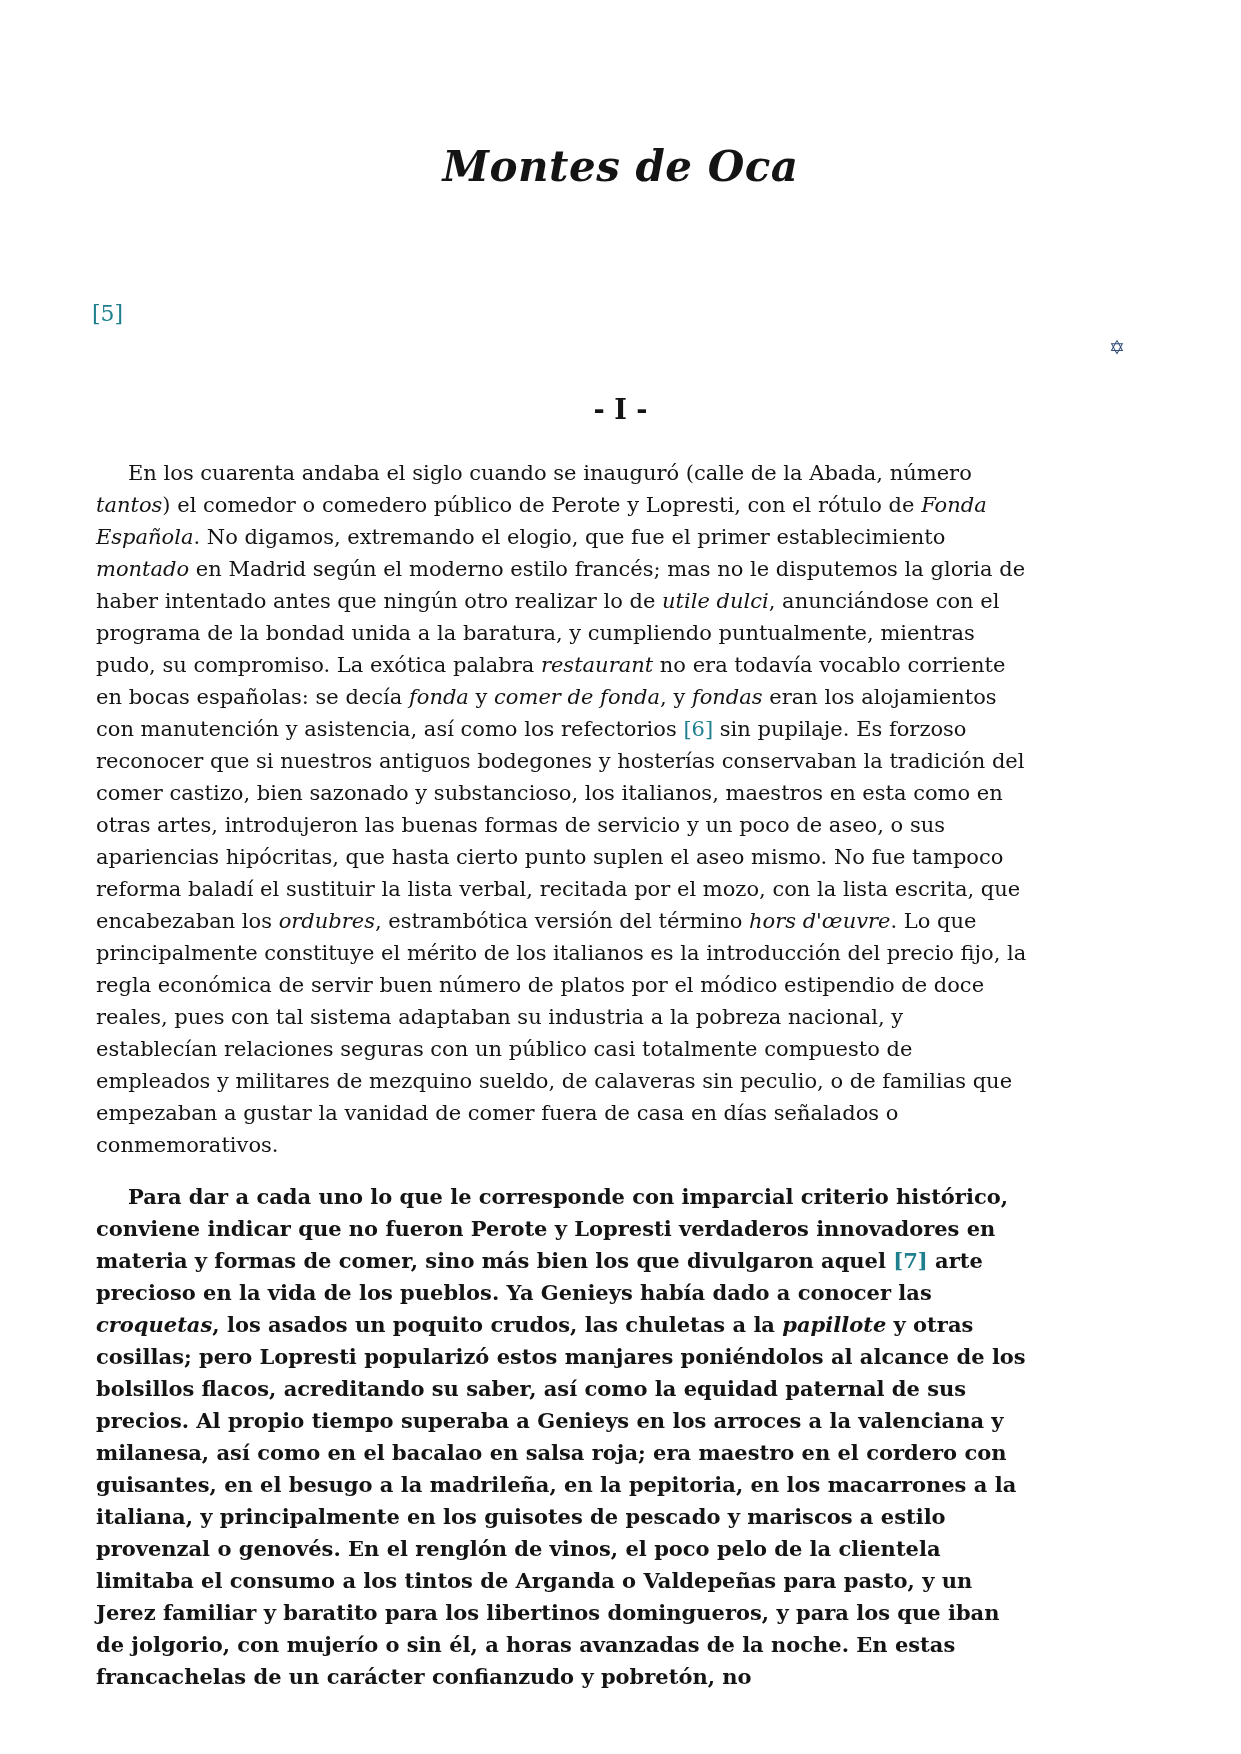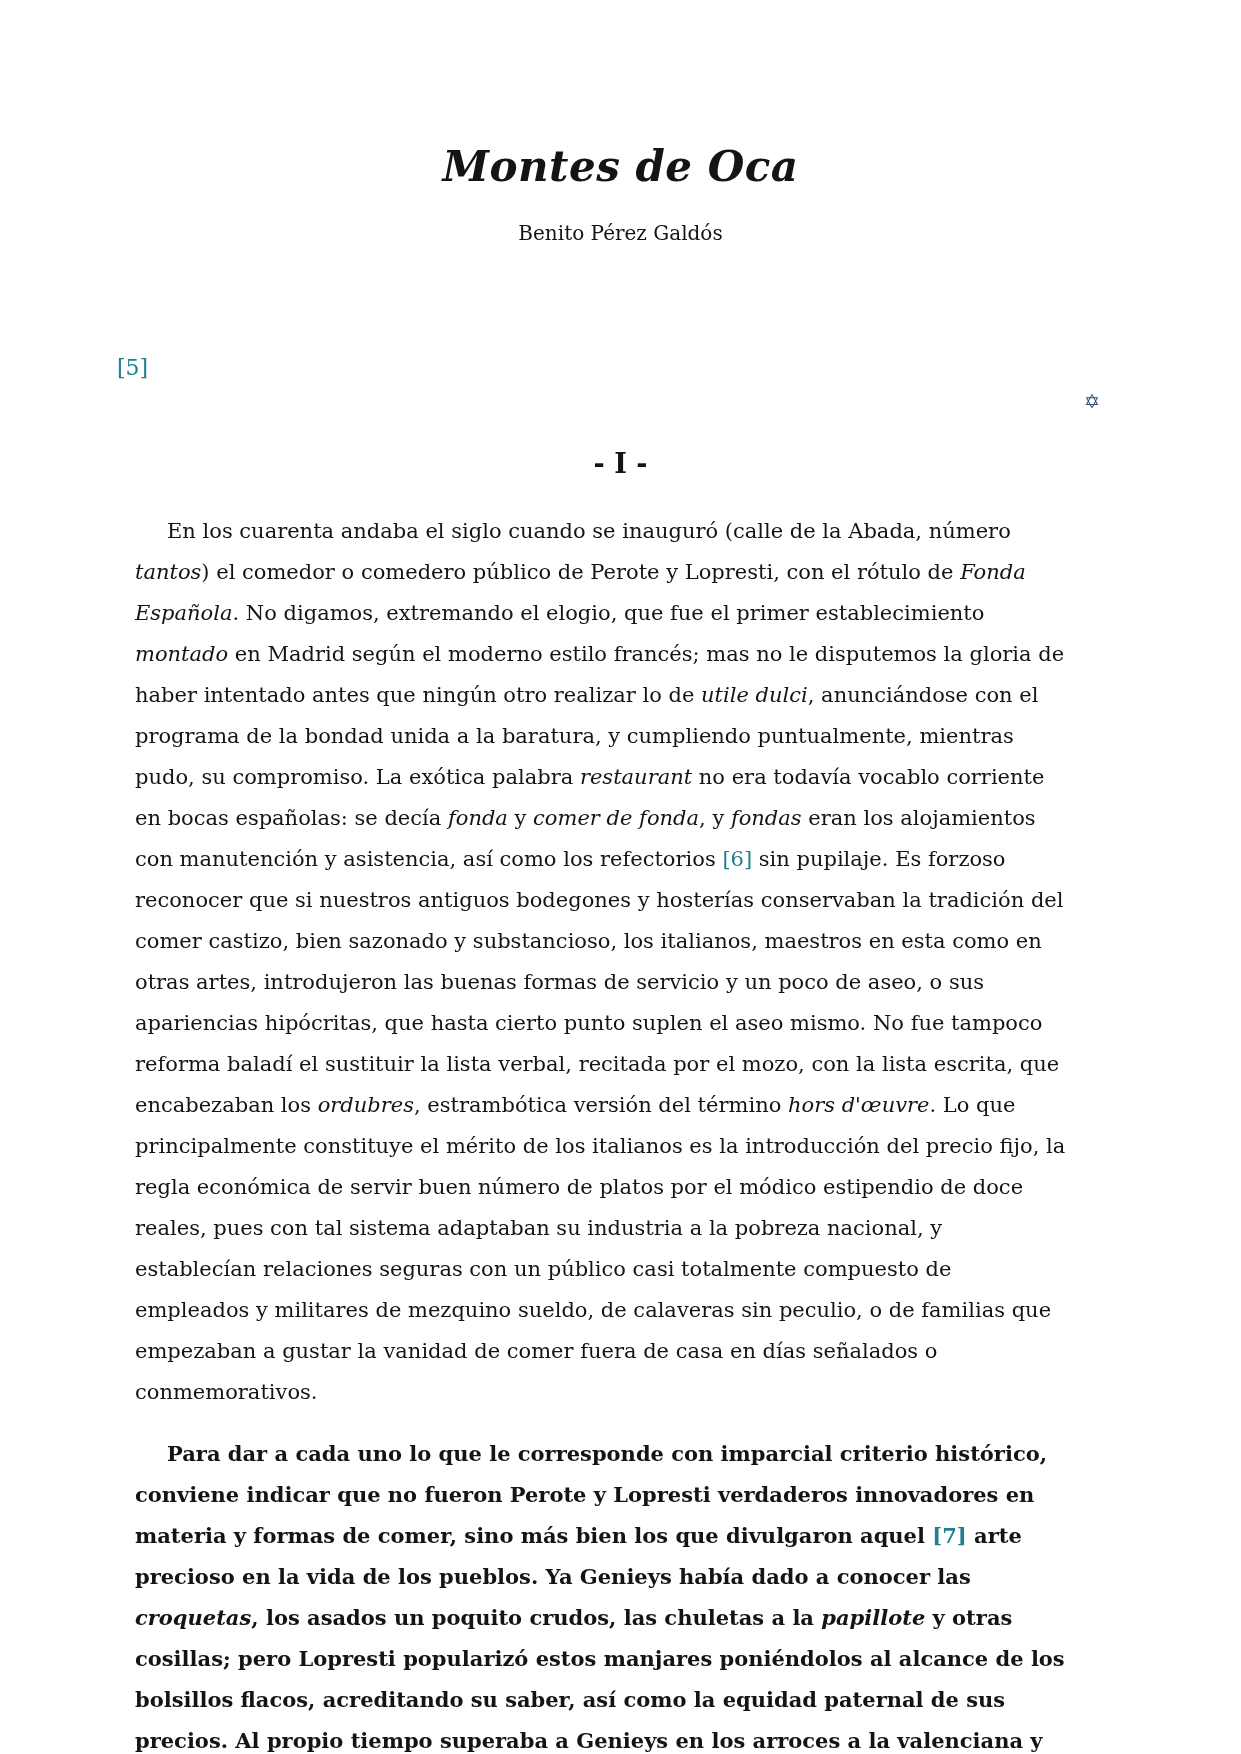--- a/index.html
+++ b/index.html
@@ -11,21 +11,21 @@
     width: 1241px;
     height: 1754px;
     overflow: hidden;
     font-family: "DejaVu Serif", "Liberation Serif", serif;
     color: var(--text-color, #141414);
   }
   .page {
     width: 100%;
     height: 100%;
     box-sizing: border-box;
-    padding: 0 117px;
+    padding: 0 92px;
   }
   .title {
     margin: 0;
     padding-top: 142px;
     text-align: center;
     font-size: 42px;
     font-weight: bold;
     font-style: italic;
     letter-spacing: 0.5px;
   }
@@ -58,38 +58,37 @@
   .chapter {
     margin: 36px 0 0 0;
     text-align: center;
     font-size: 27px;
     font-weight: bold;
   }
   .body-text {
     margin-top: 2px;
   }
   .para {
-    margin: 32px 0 0 18px;
+    margin: 32px 0 0 4px;
     font-size: 21px;
-    line-height: 41px;
+    line-height: 32px;
     text-indent: 32px;
     text-align: left;
     max-width: 931px;
   }
   .para + .para {
     margin-top: 20px;
     font-weight: bold;
   }
 </style>
 </head>
 <body>
 
 <div class="page">
   <h1 class="title">Montes de Oca</h1>
-  <div class="author">Benito Pérez Galdós</div>
   <div class="page-marker"><a href="#" class="page-link">[5]</a></div>
   <div class="star-row"><span class="star">✡</span></div>
   <h2 class="chapter">- I -</h2>
   <div class="body-text" id="paragraphs">
       <p class="para"><span>En los cuarenta andaba el siglo cuando se inauguró (calle de la Abada, número </span><i>tantos</i><span>) el comedor o comedero público de Perote y Lopresti, con el rótulo de </span><i>Fonda Española</i><span>. No digamos, extremando el elogio, que fue el primer establecimiento </span><i>montado</i><span> en Madrid según el moderno estilo francés; mas no le disputemos la gloria de haber intentado antes que ningún otro realizar lo de </span><i>utile dulci</i><span>, anunciándose con el programa de la bondad unida a la baratura, y cumpliendo puntualmente, mientras pudo, su compromiso. La exótica palabra </span><i>restaurant</i><span> no era todavía vocablo corriente en bocas españolas: se decía </span><i>fonda</i><span> y </span><i>comer de fonda</i><span>, y </span><i>fondas</i><span> eran los alojamientos con manutención y asistencia, así como los refectorios </span><a href="#" class="page-link">[6]</a><span> sin pupilaje. Es forzoso reconocer que si nuestros antiguos bodegones y hosterías conservaban la tradición del comer castizo, bien sazonado y substancioso, los italianos, maestros en esta como en otras artes, introdujeron las buenas formas de servicio y un poco de aseo, o sus apariencias hipócritas, que hasta cierto punto suplen el aseo mismo. No fue tampoco reforma baladí el sustituir la lista verbal, recitada por el mozo, con la lista escrita, que encabezaban los </span><i>ordubres</i><span>, estrambótica versión del término </span><i>hors d'œuvre</i><span>. Lo que principalmente constituye el mérito de los italianos es la introducción del precio fijo, la regla económica de servir buen número de platos por el módico estipendio de doce reales, pues con tal sistema adaptaban su industria a la pobreza nacional, y establecían relaciones seguras con un público casi totalmente compuesto de empleados y militares de mezquino sueldo, de calaveras sin peculio, o de familias que empezaban a gustar la vanidad de comer fuera de casa en días señalados o conmemorativos.</span></p>
       <p class="para"><span>Para dar a cada uno lo que le corresponde con imparcial criterio histórico, conviene indicar que no fueron Perote y Lopresti verdaderos innovadores en materia y formas de comer, sino más bien los que divulgaron aquel </span><a href="#" class="page-link">[7]</a><span> arte precioso en la vida de los pueblos. Ya Genieys había dado a conocer las </span><i>croquetas</i><span>, los asados un poquito crudos, las chuletas a la </span><i>papillote</i><span> y otras cosillas; pero Lopresti popularizó estos manjares poniéndolos al alcance de los bolsillos flacos, acreditando su saber, así como la equidad paternal de sus precios. Al propio tiempo superaba a Genieys en los arroces a la valenciana y milanesa, así como en el bacalao en salsa roja; era maestro en el cordero con guisantes, en el besugo a la madrileña, en la pepitoria, en los macarrones a la italiana, y principalmente en los guisotes de pescado y mariscos a estilo provenzal o genovés. En el renglón de vinos, el poco pelo de la clientela limitaba el consumo a los tintos de Arganda o Valdepeñas para pasto, y un Jerez familiar y baratito para los libertinos domingueros, y para los que iban de jolgorio, con mujerío o sin él, a horas avanzadas de la noche. En estas francachelas de un carácter confianzudo y pobretón, no</span></p>
     </div>
 </div>
 
 </body></html>

